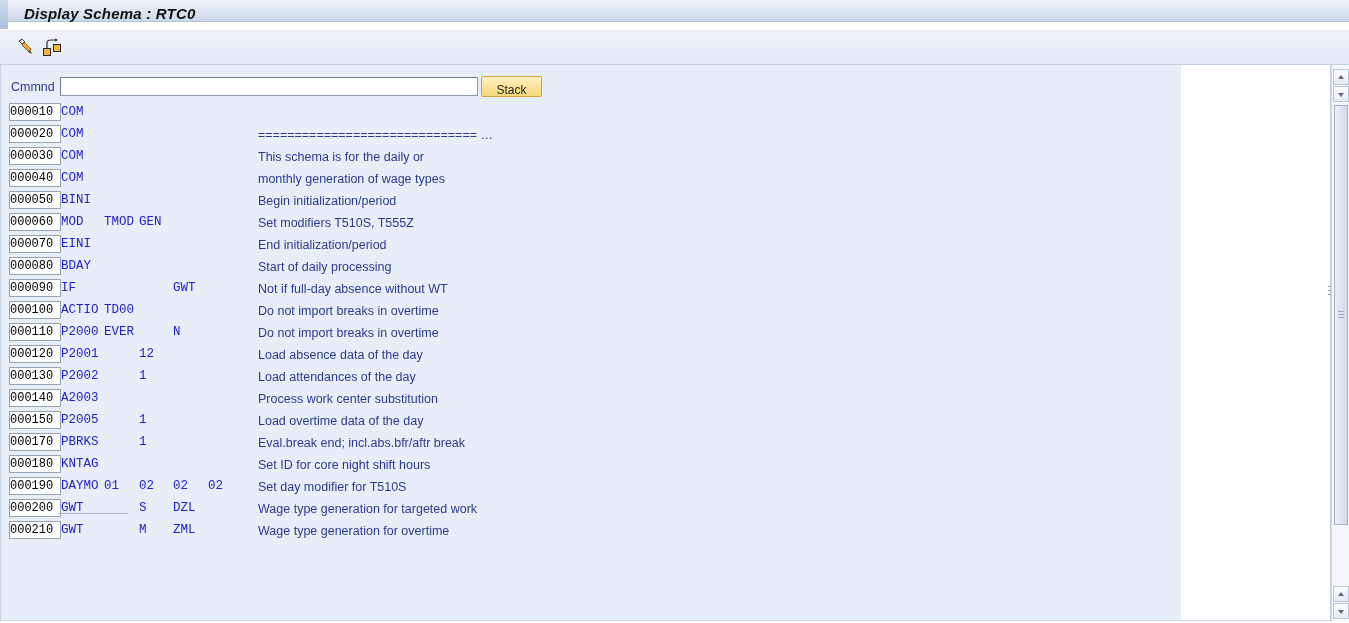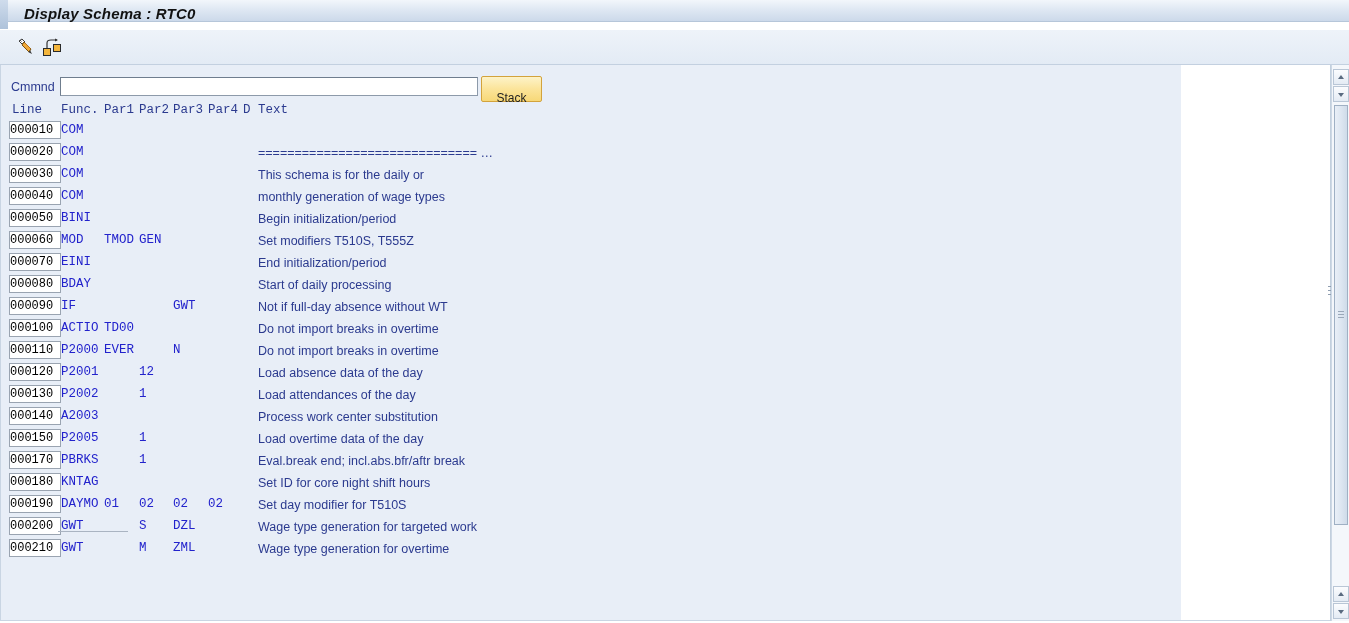--- a/index.html
+++ b/index.html
@@ -127,21 +127,21 @@
     top: -1px;
     width: 61px;
     height: 21px;
     background: linear-gradient(to bottom, #fdf3c8 0%, #fbe49a 50%, #f7d878 100%);
     border: 1px solid #d3a33c;
     border-radius: 2px;
     font-family: "Liberation Sans", sans-serif;
     font-size: 12px;
     color: #222;
     cursor: pointer;
-    padding: 12px;
+    padding: 4px;
     line-height: 19px;
   }
 
   
   .grid {
     position: absolute;
     left: 0;
     top: 38px;
     width: 1310px;
   }
@@ -363,30 +363,20 @@
 <div class="content">
 
   <div class="cmd-row">
     <span class="cmd-label">Cmmnd</span>
     <input class="cmd-input" type="text" placeholder="" style="">
     <button class="stack-btn">Stack</button>
   </div>
 
   <div class="grid">
 
-    <div class="grid-header">
-      <span style="left:12px">Line</span>
-      <span style="left:61px">Func.</span>
-      <span style="left:104px">Par1</span>
-      <span style="left:139px">Par2</span>
-      <span style="left:173px">Par3</span>
-      <span style="left:208px">Par4</span>
-      <span style="left:243px">D</span>
-      <span style="left:258px">Text</span>
-    </div>
 
     <div id="rows-host">
         <div class="row">
           <div class="lineno">000010</div>
           <div class="cell c-func">COM</div>
           <div class="cell c-p1"></div>
           <div class="cell c-p2"></div>
           <div class="cell c-p3"></div>
           <div class="cell c-p4"></div>
           <div class="cell c-d"></div>

